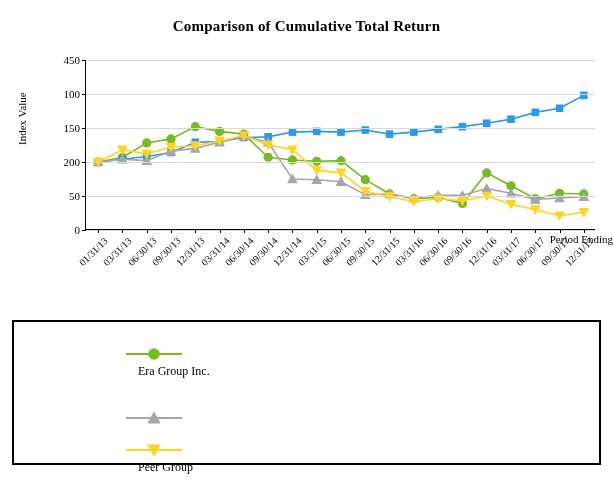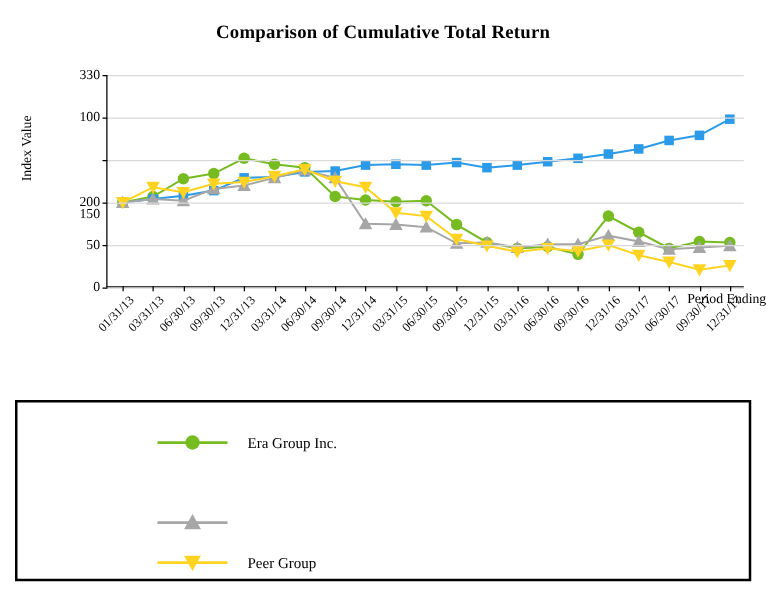--- a/index.html
+++ b/index.html
@@ -119,21 +119,22 @@
     height: 145px;
     border: 2px solid #000;
     box-sizing: border-box;
     background: #fff;
   }
   .legend-item {
     position: absolute;
     left: 110px;
     height: 20px;
     display: flex;
-    align-items: center;
+    align-items: flex-start;
+    flex-direction: column;
   }
   .legend-marker {
     width: 60px;
     height: 20px;
     position: relative;
     flex: 0 0 auto;
   }
   .legend-label {
     font-size: 12px;
     font-family: "Liberation Serif", serif;
@@ -253,27 +254,27 @@
         <div class="ytick-mark" style="top: 170px;"></div>
         <div class="ytick-label" style="top: 170px;">0</div>
         <div class="gridline" style="top: 136px;"></div>
         <div class="ytick-mark" style="top: 136px;"></div>
         <div class="ytick-label" style="top: 136px; padding-left: 20px;">50</div>
         <div class="gridline" style="top: 102px;"></div>
         <div class="ytick-mark" style="top: 102px;"></div>
         <div class="ytick-label" style="top: 102px;">200</div>
         <div class="gridline" style="top: 68px;"></div>
         <div class="ytick-mark" style="top: 68px;"></div>
-        <div class="ytick-label" style="top: 68px; margin-top: 43px;">150</div>
+        <div class="ytick-label" style="top: 68px;">150</div>
         <div class="gridline" style="top: 34px;"></div>
         <div class="ytick-mark" style="top: 34px;"></div>
         <div class="ytick-label" style="top: 34px;">100</div>
         <div class="gridline" style="top: 0px;"></div>
         <div class="ytick-mark" style="top: 0px;"></div>
-        <div class="ytick-label" style="top: 0px;">330</div>
+        <div class="ytick-label" style="top: 0px;">450</div>
         <div class="xtick-mark" style="left: 12.1429px;"></div>
         <div class="xtick-label" style="left: 16.1429px;">01/31/13</div>
         <div class="xtick-mark" style="left: 36.4286px;"></div>
         <div class="xtick-label" style="left: 40.4286px;">03/31/13</div>
         <div class="xtick-mark" style="left: 60.7143px;"></div>
         <div class="xtick-label" style="left: 64.7143px;">06/30/13</div>
         <div class="xtick-mark" style="left: 85px;"></div>
         <div class="xtick-label" style="left: 89px;">09/30/13</div>
         <div class="xtick-mark" style="left: 109.286px;"></div>
         <div class="xtick-label" style="left: 113.286px;">12/31/13</div>

